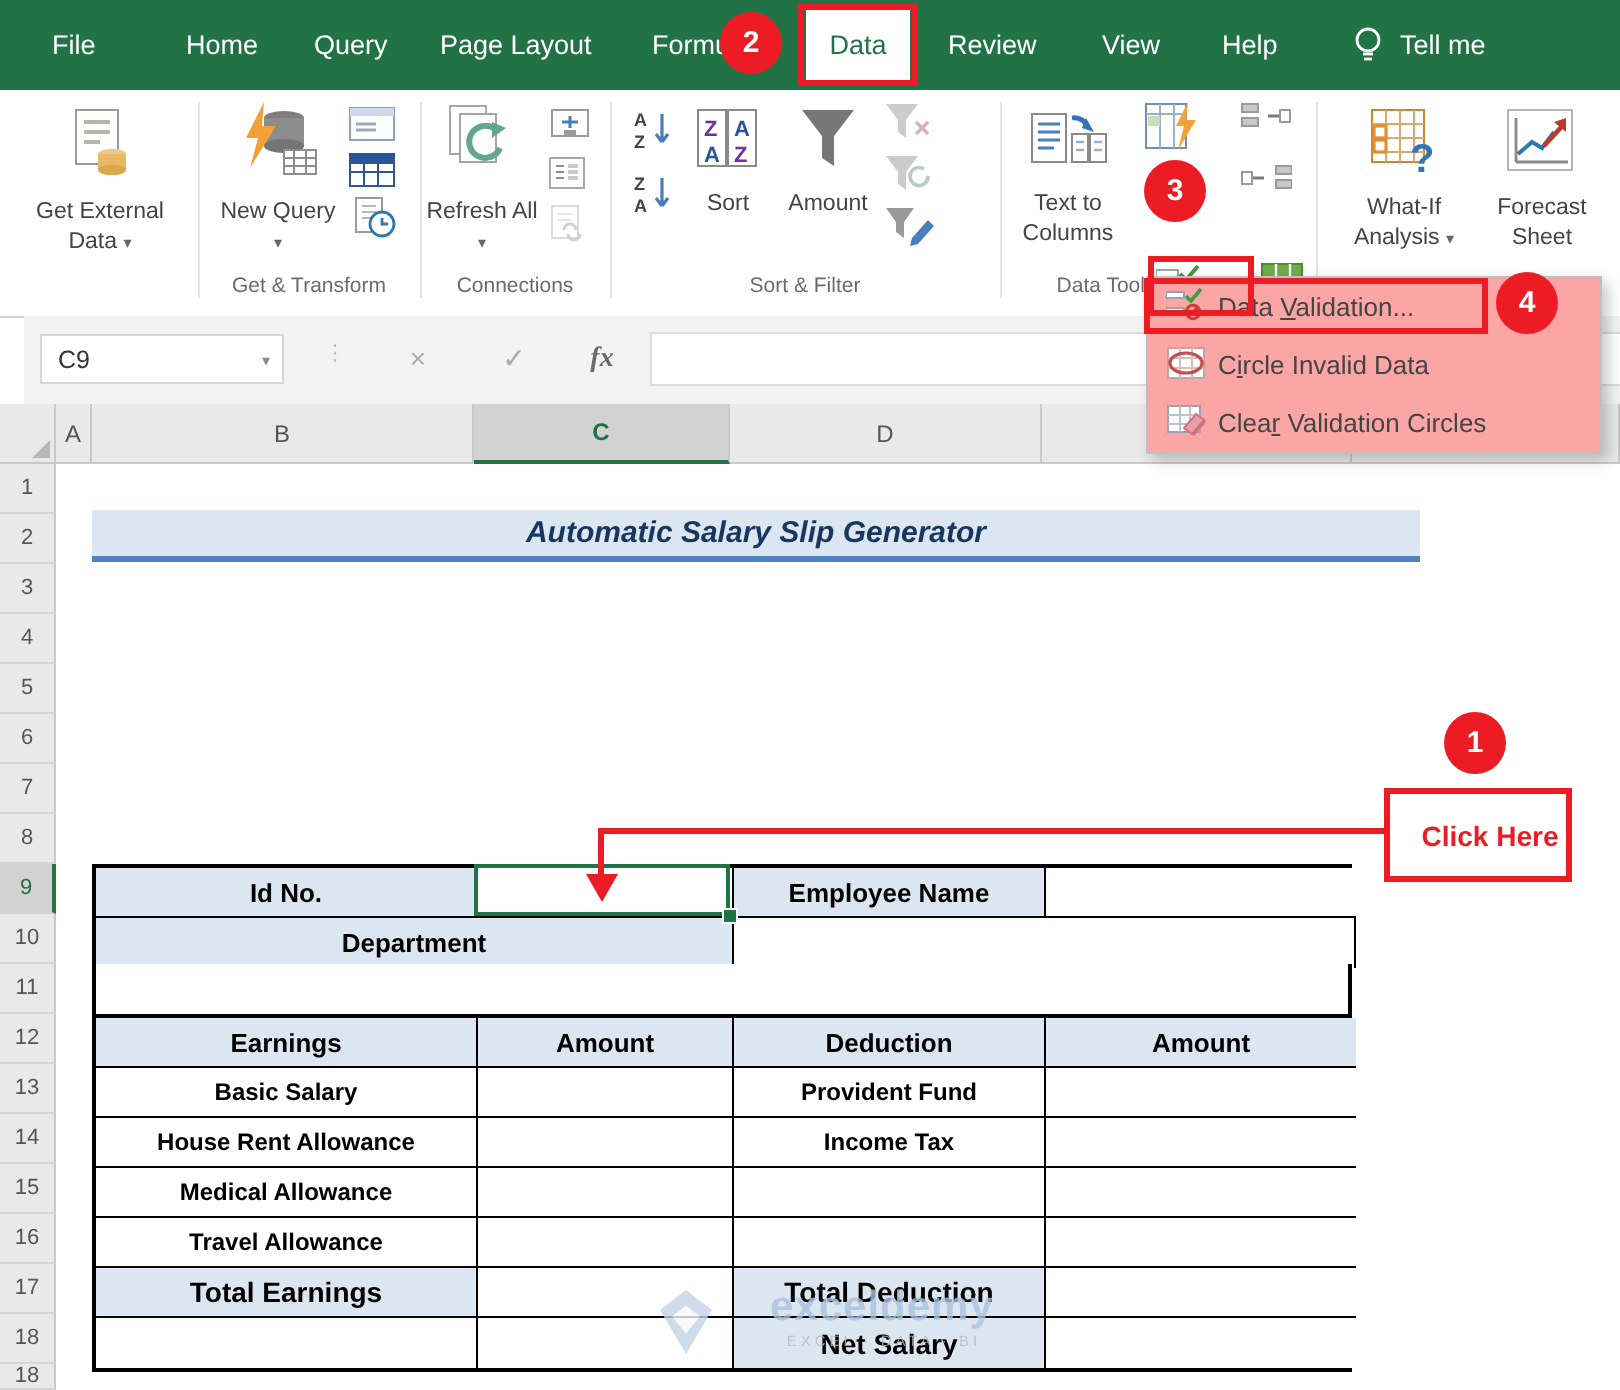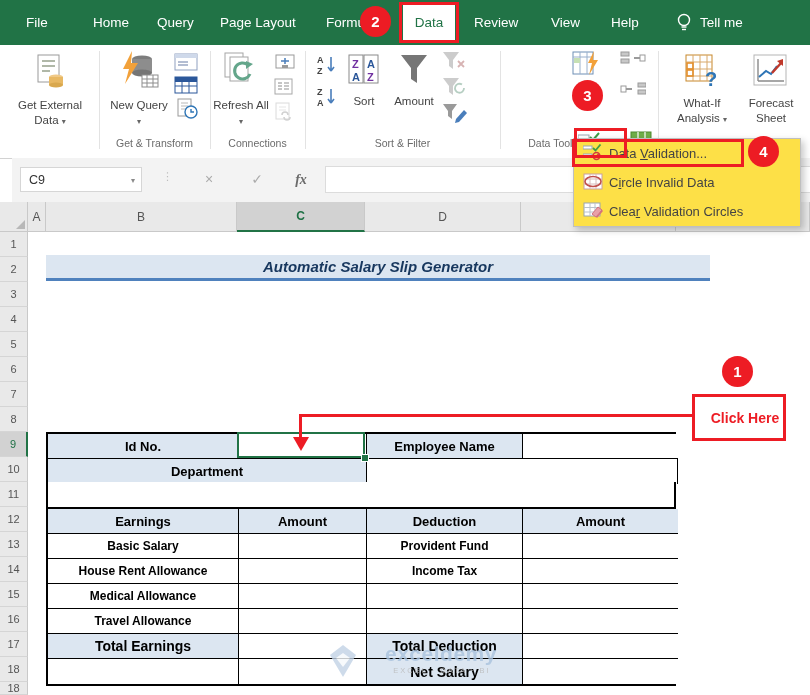--- a/index.html
+++ b/index.html
@@ -66,21 +66,21 @@
   #c9sel{position:absolute;left:237px;top:230px;width:128px;height:26px;border:2px solid #217346;box-sizing:border-box;z-index:6;}
   #c9handle{position:absolute;left:361px;top:252px;width:6px;height:6px;background:#217346;border:1px solid #fff;z-index:7;}
 
   
   #wmark{position:absolute;left:328px;top:441px;width:210px;z-index:4;opacity:.8;display:flex;align-items:flex-start;gap:23px;}
   #wmark .wtxt{margin-left:4px;}
   #wmark .brand{font-size:21px;font-weight:bold;color:#a9c3de;letter-spacing:.5px;line-height:22px;}
   #wmark .tagline{font-size:7.5px;color:#b9b9b9;letter-spacing:2px;margin-top:1px;padding-left:2px;text-align:center;}
 
   
-  #vmenu{position:absolute;left:573px;top:138px;width:228px;height:89px;background:#fde047;border:1px solid #bfbfbf;
+  #vmenu{position:absolute;left:573px;top:138px;width:228px;height:89px;background:#fca5a5;border:1px solid #bfbfbf;
          box-shadow:3px 3px 7px rgba(0,0,0,.22);z-index:50;box-sizing:border-box;}
   .mitem{height:29px;display:flex;align-items:center;padding-left:9px;font-size:13px;color:#444;cursor:default;}
   .mitem .mic{width:26px;flex:0 0 26px;}
   .u{text-decoration:underline;}
 
   
   .redbox{position:absolute;border:3px solid #ed1c24;box-sizing:border-box;z-index:60;}
   .redcirc{position:absolute;width:31px;height:31px;border-radius:50%;background:#ed1c24;color:#fff;font-weight:bold;
            font-size:15px;display:flex;align-items:center;justify-content:center;z-index:62;}
   #clickhere{position:absolute;left:692px;top:394px;width:94px;height:47px;border:3px solid #ed1c24;background:#fff;
@@ -239,20 +239,33 @@
       <svg width="24" height="20" opacity="0.5">
           <polygon points="1,1 17,1 11,9 11,18 7,15 7,9" fill="#9a9a9a"></polygon>
         <path d="M22 11a4.5 4.5 0 1 1-2-3.5" stroke="#6f9f87" stroke-width="1.8" fill="none"></path>
         </svg></span>
     <span class="rsmall" style="left:442px;top:58px">
       <svg width="26" height="22">
           <polygon points="1,1 15,1 10,8 10,16 6,13 6,8" fill="#9a9a9a"></polygon>
         <path d="M14 16l8-9 3 3-8 9-4 1z" fill="#4a7ebb"></path>
         </svg></span>
 
+    <div class="rbtn" style="left:502px;top:8px;width:64px">
+      <span class="ric">
+        <svg width="40" height="34">
+            <rect x="2" y="4" width="17" height="24" fill="#fff" stroke="#8a8a8a"></rect>
+          <path d="M5 9h11M5 13h11M5 17h11M5 21h8" stroke="#4a7ebb" stroke-width="1.6"></path>
+          <path d="M22 6a7 7 0 0 1 8 5" stroke="#2e75b6" stroke-width="2.4" fill="none"></path>
+            <polygon points="27,11 33,13 29,6" fill="#2e75b6"></polygon>
+          <rect x="22" y="14" width="8" height="14" fill="#fff" stroke="#8a8a8a"></rect>
+            <rect x="31" y="14" width="8" height="14" fill="#fff" stroke="#8a8a8a"></rect>
+          <path d="M24 18h4M24 22h4M33 18h4M33 22h4" stroke="#9ab0cc" stroke-width="1.3"></path>
+          </svg></span>
+      <span>Text to Columns</span>
+    </div>
     <span class="rsmall" style="left:572px;top:4px">
       <svg width="28" height="30">
           <rect x="1" y="3" width="20" height="22" fill="#fff" stroke="#6f8fb5"></rect>
         <path d="M1 8h20M8 3v22M15 3v22" stroke="#9ab0cc"></path>
           <rect x="2" y="9" width="6" height="5" fill="#c6e0b4"></rect>
         <polygon points="22,2 16,14 20,14 17,26 26,11 21,11" fill="#f2a13a"></polygon>
         </svg></span>
 
     <div class="rsmall" style="left:578px;top:87px">
       <svg width="24" height="20">

